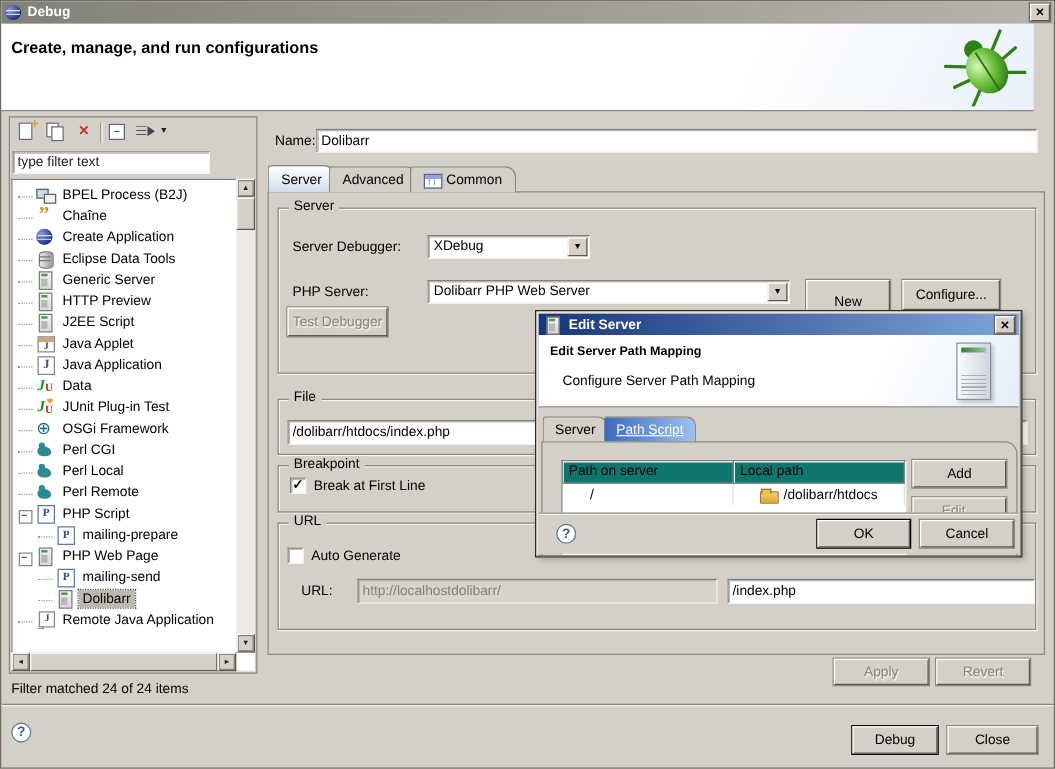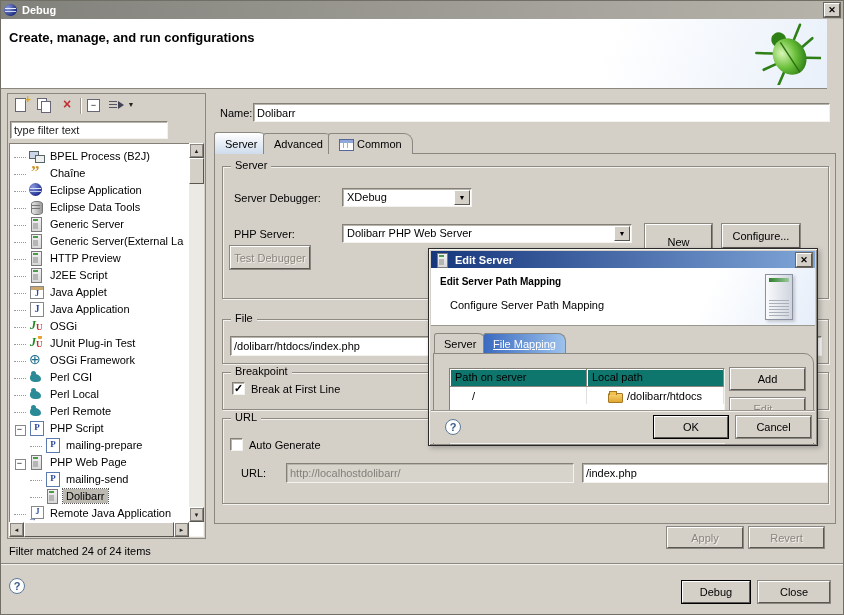--- a/index.html
+++ b/index.html
@@ -176,61 +176,56 @@
           <span class="tlabel">BPEL Process (B2J)</span>
         </div>
         <div class="trow">
           <span class="pre line"></span>
           <span class="ic ic-chaine"></span>
           <span class="tlabel">Chaîne</span>
         </div>
         <div class="trow">
           <span class="pre line"></span>
           <span class="ic ic-eclipse-application"></span>
-          <span class="tlabel">Eclipse Application</span>
+          <span class="tlabel">Create Application</span>
         </div>
         <div class="trow">
           <span class="pre line"></span>
           <span class="ic ic-eclipse-data-tools"></span>
           <span class="tlabel">Eclipse Data Tools</span>
         </div>
         <div class="trow">
           <span class="pre line"></span>
           <span class="ic ic-server"></span>
           <span class="tlabel">Generic Server</span>
         </div>
         <div class="trow">
           <span class="pre line"></span>
           <span class="ic ic-server"></span>
-          <span class="tlabel">Generic Server(External La</span>
-        </div>
-        <div class="trow">
-          <span class="pre line"></span>
-          <span class="ic ic-server"></span>
           <span class="tlabel">HTTP Preview</span>
         </div>
         <div class="trow">
           <span class="pre line"></span>
           <span class="ic ic-server"></span>
           <span class="tlabel">J2EE Script</span>
         </div>
         <div class="trow">
           <span class="pre line"></span>
           <span class="ic ic-java-applet"></span>
           <span class="tlabel">Java Applet</span>
         </div>
         <div class="trow">
           <span class="pre line"></span>
           <span class="ic ic-java-application"></span>
           <span class="tlabel">Java Application</span>
         </div>
         <div class="trow">
           <span class="pre line"></span>
           <span class="ic ic-junit"></span>
-          <span class="tlabel">OSGi</span>
+          <span class="tlabel">Data</span>
         </div>
         <div class="trow">
           <span class="pre line"></span>
           <span class="ic ic-junit-plugin"></span>
           <span class="tlabel">JUnit Plug-in Test</span>
         </div>
         <div class="trow">
           <span class="pre line"></span>
           <span class="ic ic-osgi-framework"></span>
           <span class="tlabel">OSGi Framework</span>
@@ -362,21 +357,21 @@
     </div>
     <div class="dbanner">
       <div class="lbl" style="left:9px;top:8px;font-weight:bold;font-size:10px">Edit Server Path Mapping</div>
       <div class="lbl" style="left:19px;top:31px">Configure Server Path Mapping</div>
       <span class="tower"></span>
     </div>
     <div class="dtab" style="left:5px;top:84px">
         <span>Server</span>
       </div>
     <div class="dtab sel" style="left:54px;top:84px">
-        <span>File Mapping</span>
+        <span>Path Script</span>
       </div>
     <div class="dcontent">
       <div class="maptable">
         <div class="mth">
           <span class="hc" style="width:137px">Path on server</span>
           <span class="hc" style="width:137px">Local path</span>
         </div>
         <div id="map-rows">
             <div class="mtr">
               <span class="c" style="width: 137px; padding-left: 22px;">/</span>

